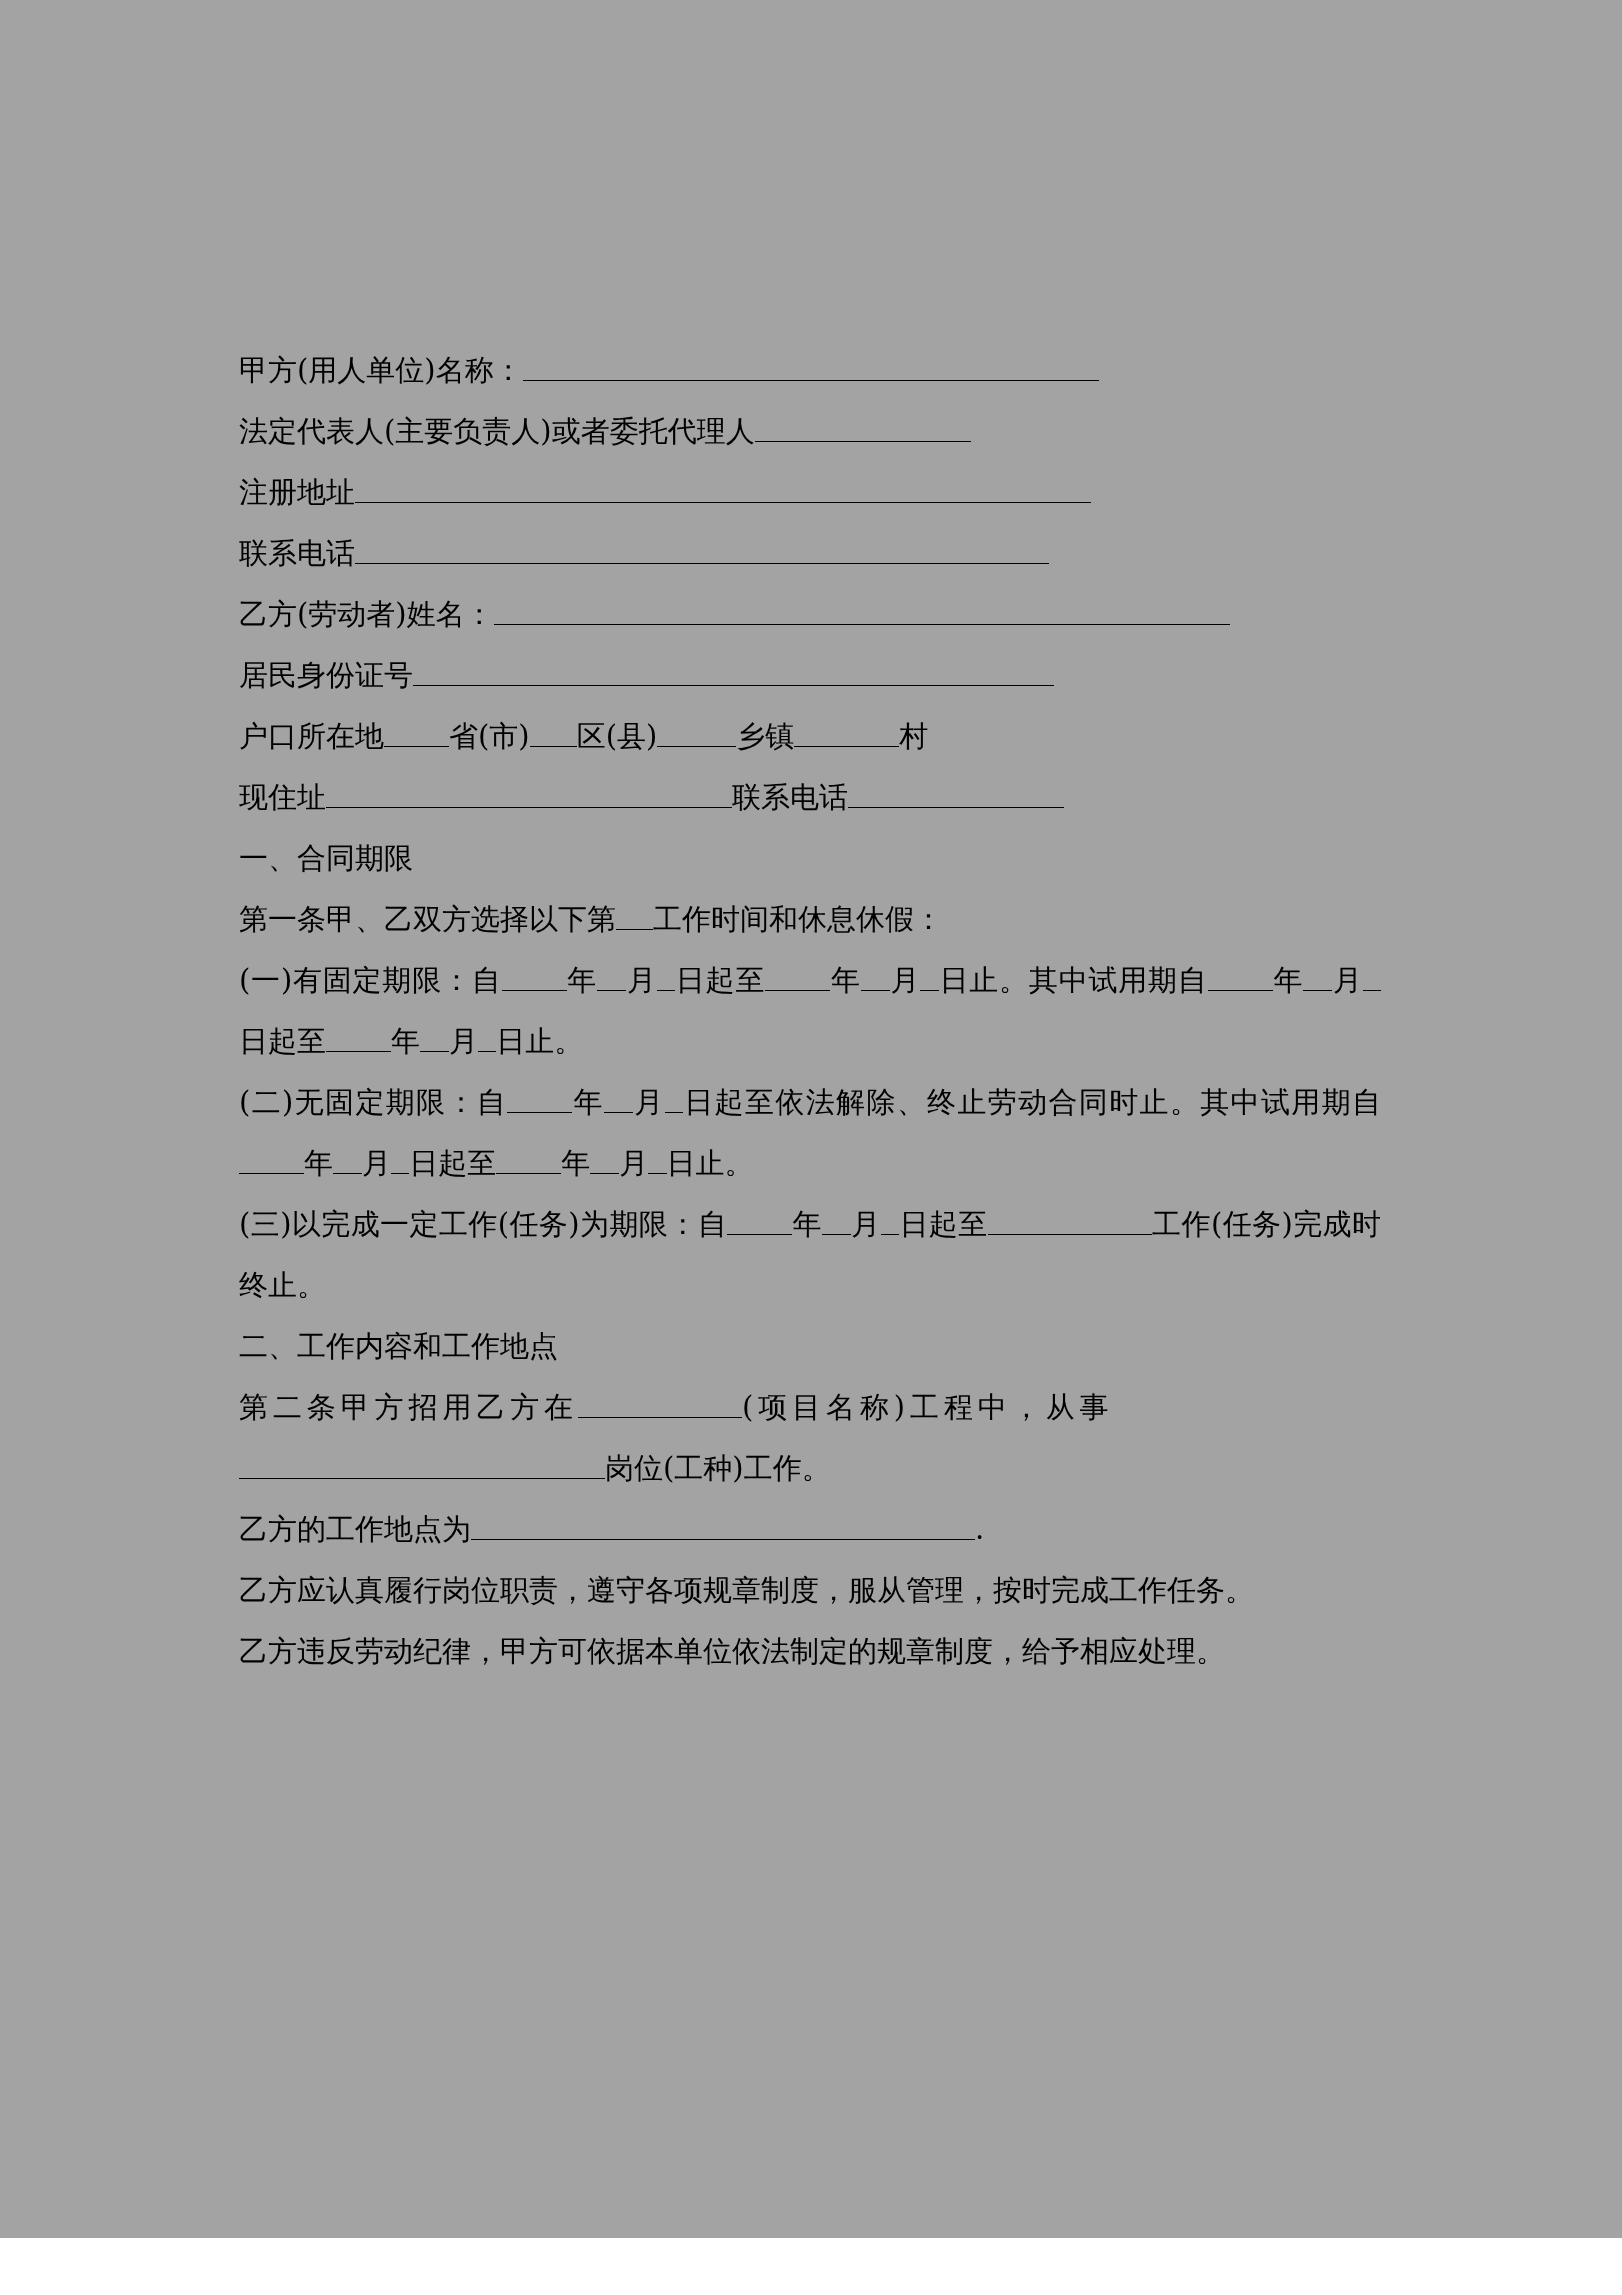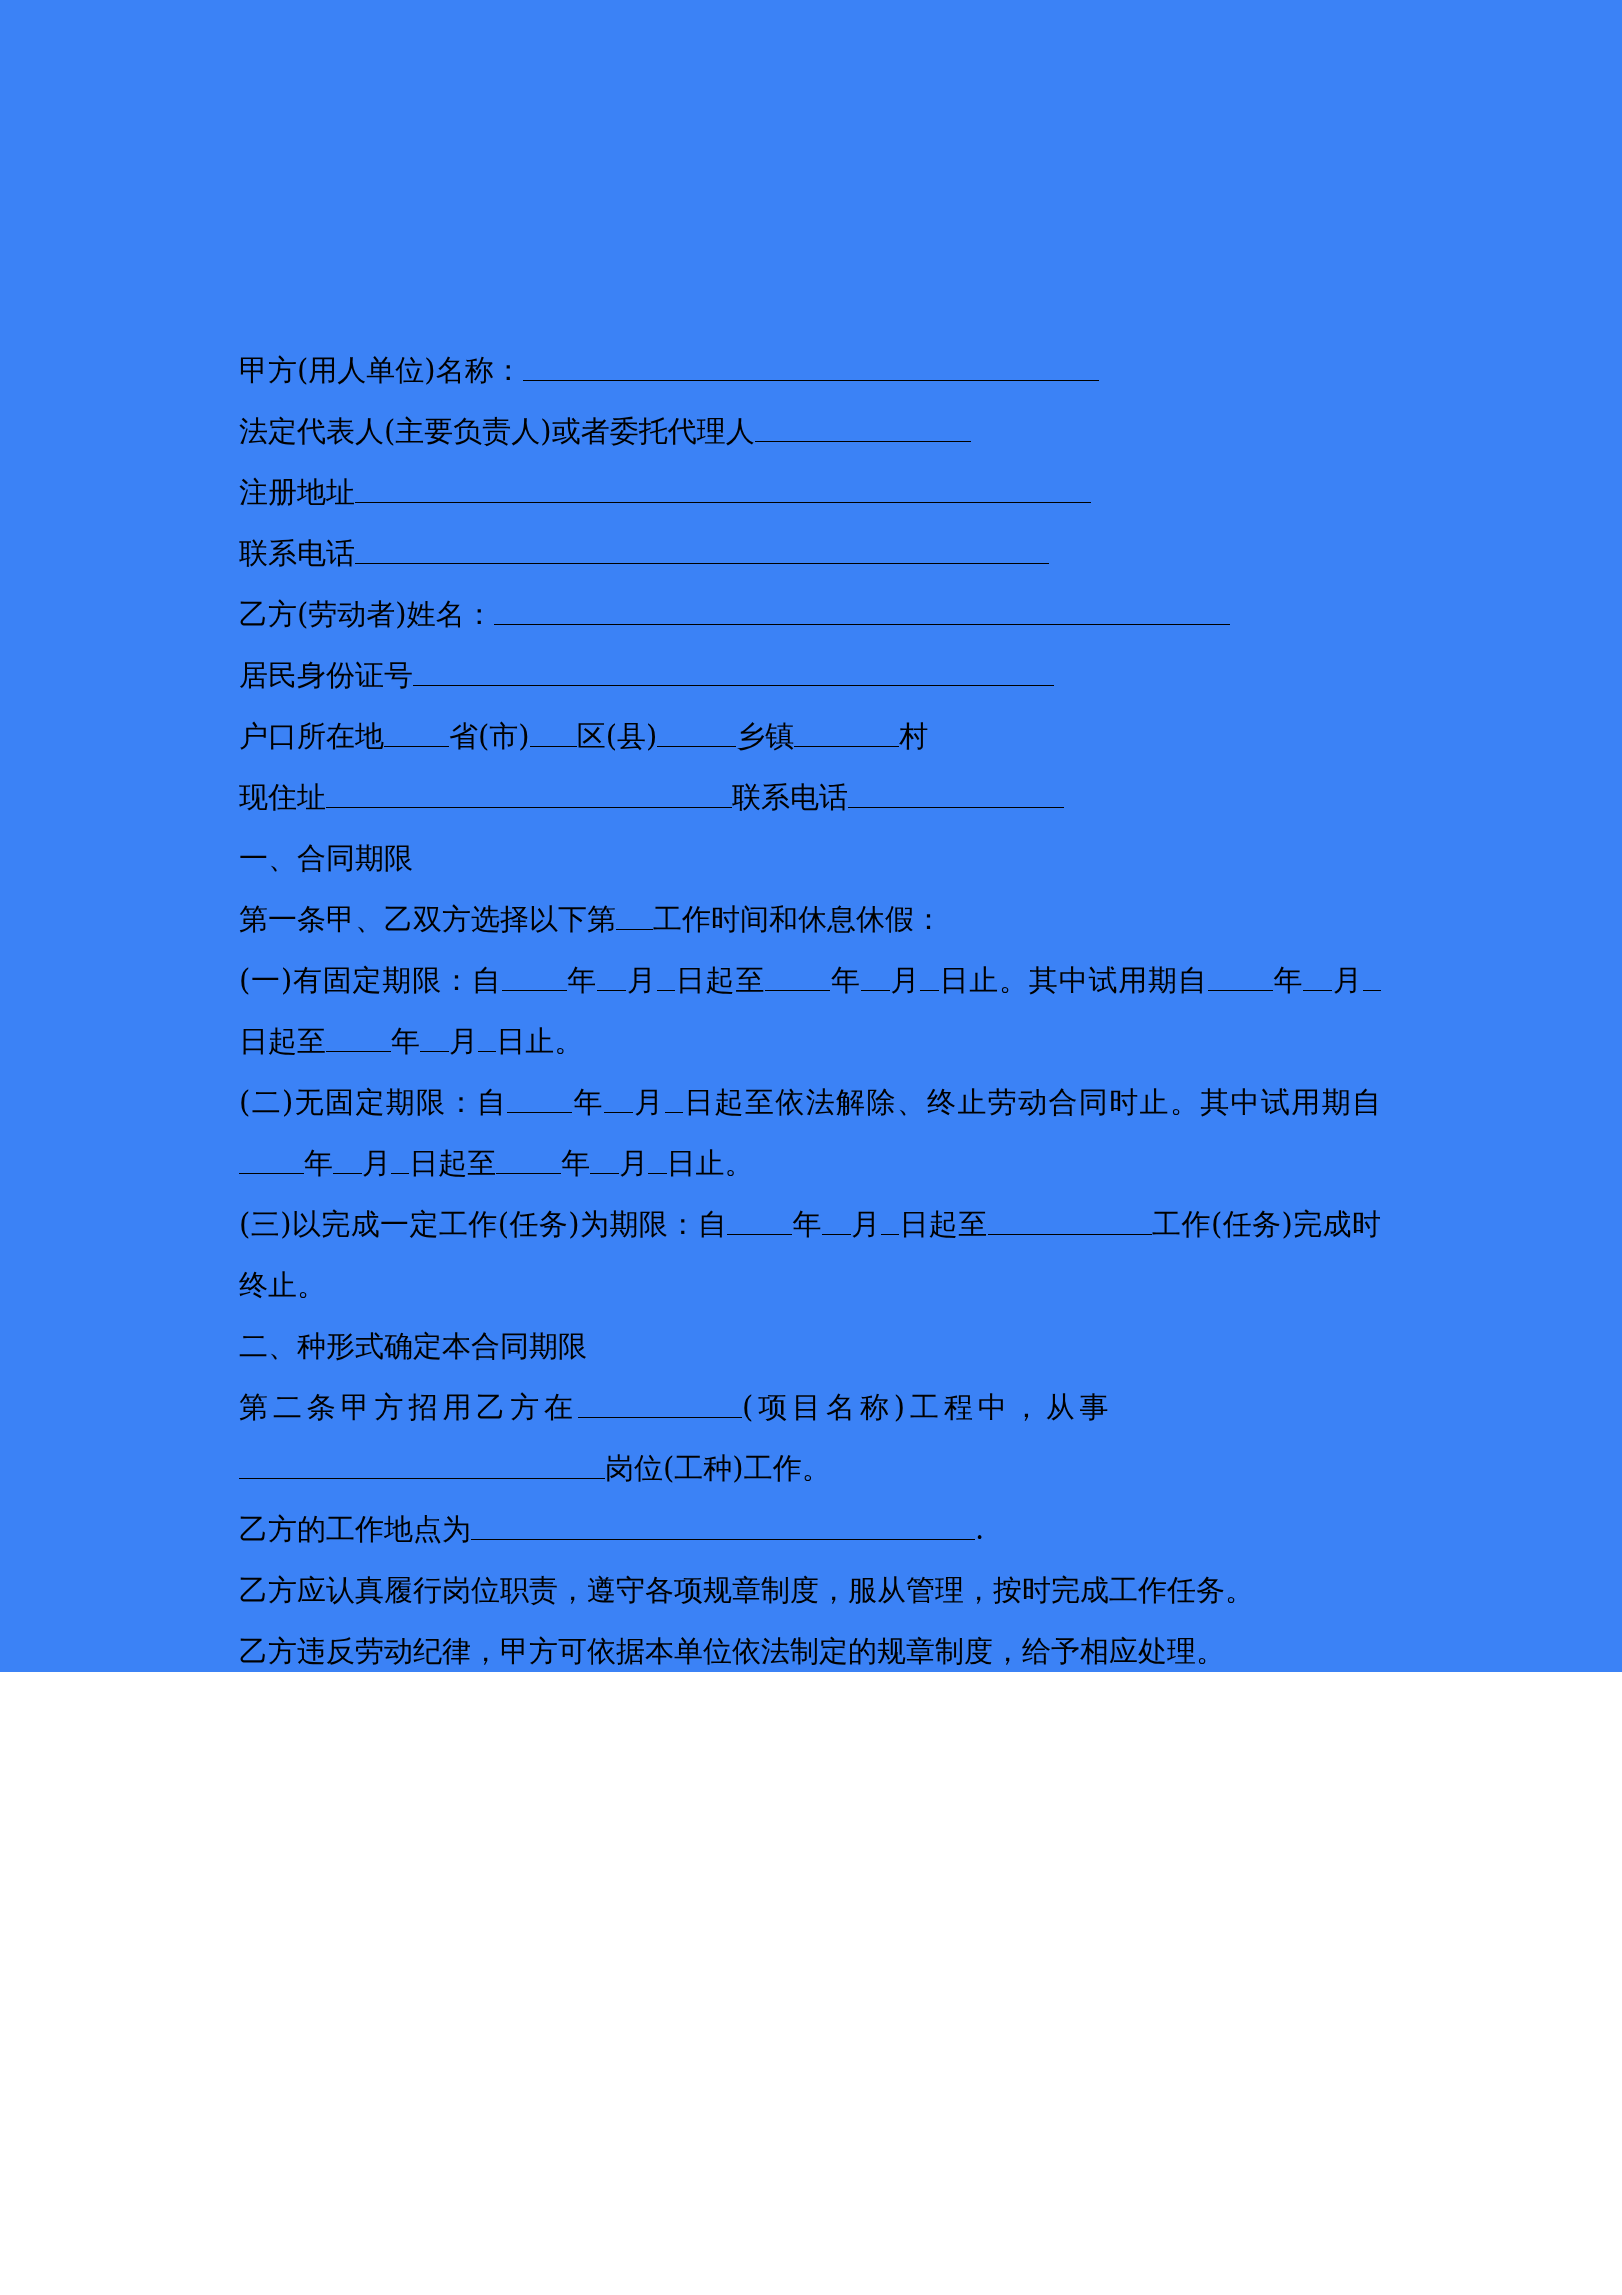--- a/index.html
+++ b/index.html
@@ -10,22 +10,22 @@
   body {
     width: 1623px;
     height: 2295px;
     font-family: "DejaVu Serif", "Liberation Serif", serif;
     color: #000000;
     overflow: hidden;
   }
   .page {
     position: relative;
     width: 1623px;
-    height: 1672px;
-    background: #3b82f6;
+    height: 2238px;
+    background: #a3a3a3;
     box-sizing: border-box;
   }
   .doc-title {
     position: absolute;
     left: 0;
     top: 175px;
     width: 1623px;
     text-align: center;
     font-size: 50px;
     font-weight: bold;
@@ -114,21 +114,21 @@
     <div class="line">一、合同期限</div>
 
     <div class="line"><span>第一条甲、乙双方选择以下第</span><span class="blank b-w1"></span><span>工作时间和休息休假：</span></div>
 
     <div class="line wrap"><span>(一)有固定期限：自</span><span class="blank b-w3"></span><span>年</span><span class="blank b-w20"></span><span>月</span><span class="blank b-w19"></span><span>日起至</span><span class="blank b-w3"></span><span>年</span><span class="blank b-w20"></span><span>月</span><span class="blank b-w19"></span><span>日止。其中试用期自</span><span class="blank b-w3"></span><span>年</span><span class="blank b-w20"></span><span>月</span><span class="blank b-w19"></span><span>日起至</span><span class="blank b-w3"></span><span>年</span><span class="blank b-w20"></span><span>月</span><span class="blank b-w19"></span><span>日止。</span></div>
 
     <div class="line wrap"><span>(二)无固定期限：自</span><span class="blank b-w3"></span><span>年</span><span class="blank b-w20"></span><span>月</span><span class="blank b-w19"></span><span>日起至依法解除、终止劳动合同时止。其中试用期自</span><span class="blank b-w3"></span><span>年</span><span class="blank b-w20"></span><span>月</span><span class="blank b-w19"></span><span>日起至</span><span class="blank b-w3"></span><span>年</span><span class="blank b-w20"></span><span>月</span><span class="blank b-w19"></span><span>日止。</span></div>
 
     <div class="line wrap"><span>(三)以完成一定工作(任务)为期限：自</span><span class="blank b-w3"></span><span>年</span><span class="blank b-w20"></span><span>月</span><span class="blank b-w19"></span><span>日起至</span><span class="blank b-w7"></span><span>工作(任务)完成时终止。</span></div>
 
-    <div class="line">二、种形式确定本合同期限</div>
+    <div class="line">二、工作内容和工作地点</div>
 
     <div class="line justified-wide"><span>第二条甲方招用乙方在</span><span class="blank b-w7"></span><span>(项目名称)工程中，从事</span></div>
 
     <div class="line indent-right"><span class="blank b-w11"></span><span>岗位(工种)工作。</span></div>
 
     <div class="line"><span>乙方的工作地点为</span><span class="blank b-w14"></span><span>.</span></div>
 
 
     <div class="line">乙方应认真履行岗位职责，遵守各项规章制度，服从管理，按时完成工作任务。</div>
 

